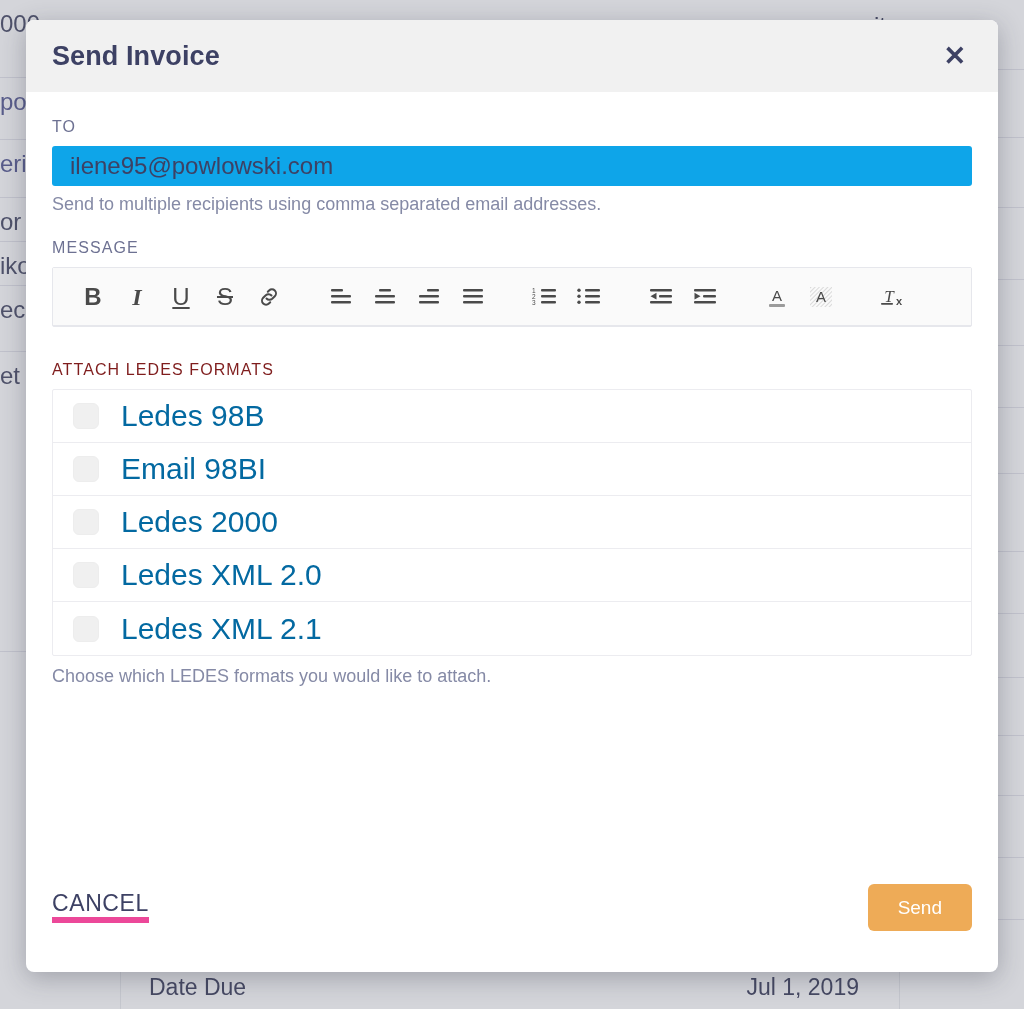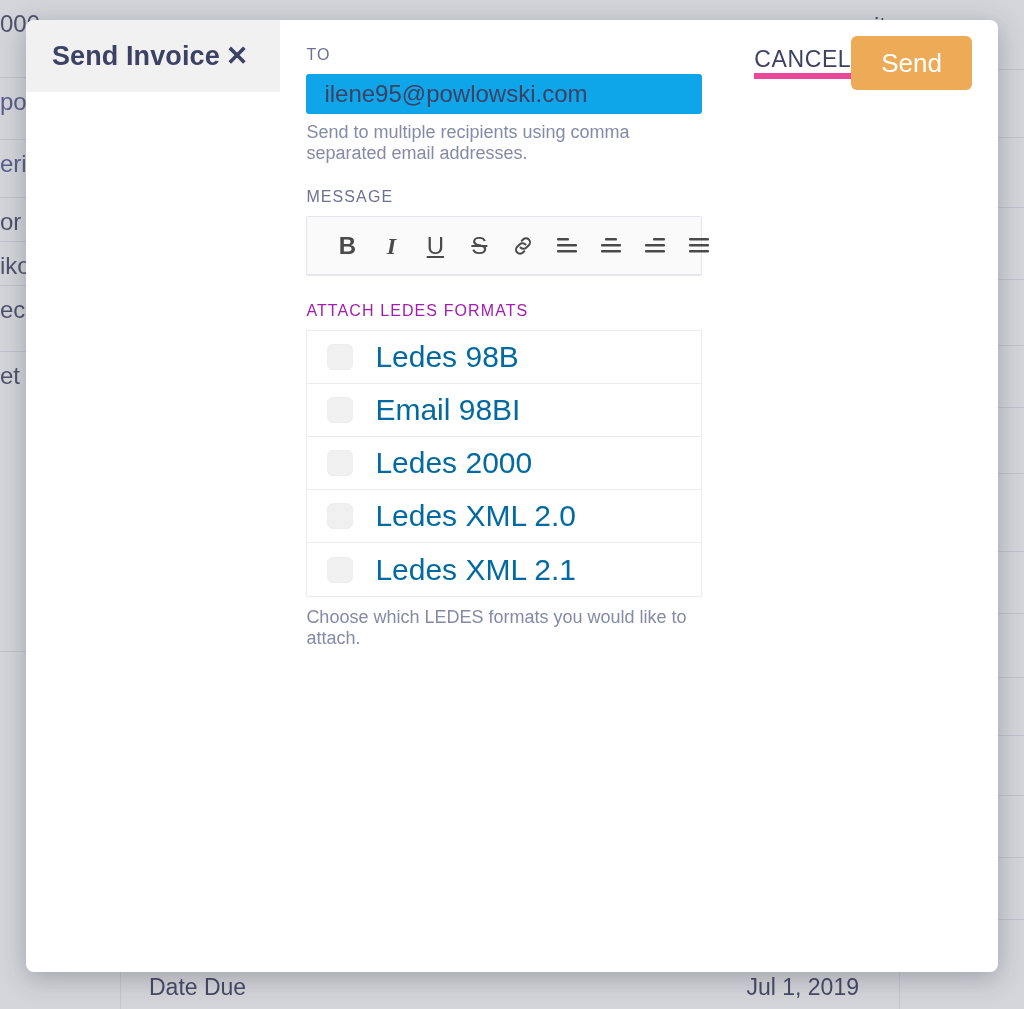--- a/index.html
+++ b/index.html
@@ -99,21 +99,21 @@
     position: absolute;
     left: 26px;
     top: 20px;
     width: 972px;
     height: 952px;
     background: #ffffff;
     border-radius: 8px;
     box-shadow: 0 6px 26px rgba(40, 42, 60, 0.30);
     z-index: 20;
     display: flex;
-    flex-direction: row;
+    flex-direction: column;
     overflow: hidden;
   }
 
   .modal-header {
     height: 72px;
     min-height: 72px;
     background: #f1f1f1;
     display: flex;
     align-items: center;
     justify-content: space-between;
@@ -219,23 +219,23 @@
     font-style: italic;
     color: #555555;
     font-family: "Liberation Sans", sans-serif;
     outline: none;
     overflow: hidden;
   }
 
   
   .section-label {
     font-size: 16px;
-    color: #a21caf;
+    color: #7f1d1d;
     letter-spacing: 1.1px;
-    margin-top: 26px;
+    margin-top: 34px;
     margin-bottom: 10px;
   }
   .ledes-list {
     border: 1px solid #ececf0;
     border-radius: 2px;
     box-sizing: border-box;
   }
   .ledes-row {
     height: 53px;
     display: flex;
@@ -282,21 +282,21 @@
     letter-spacing: 0.6px;
     cursor: pointer;
     border-bottom: 6px solid #ec4899;
     line-height: 1.1;
   }
   .send-btn {
     background: #eeab57;
     color: #ffffff;
     border: none;
     border-radius: 6px;
-    font-size: 26px;
+    font-size: 19px;
     font-family: "Liberation Sans", sans-serif;
     padding: 14px 30px;
     cursor: pointer;
     line-height: 1;
   }
 </style>
 </head>
 <body>
 
 <div id="backdrop">

